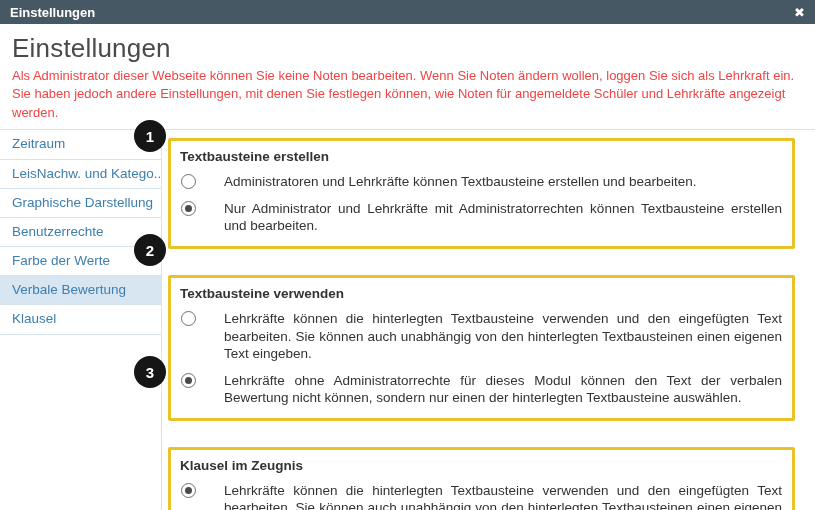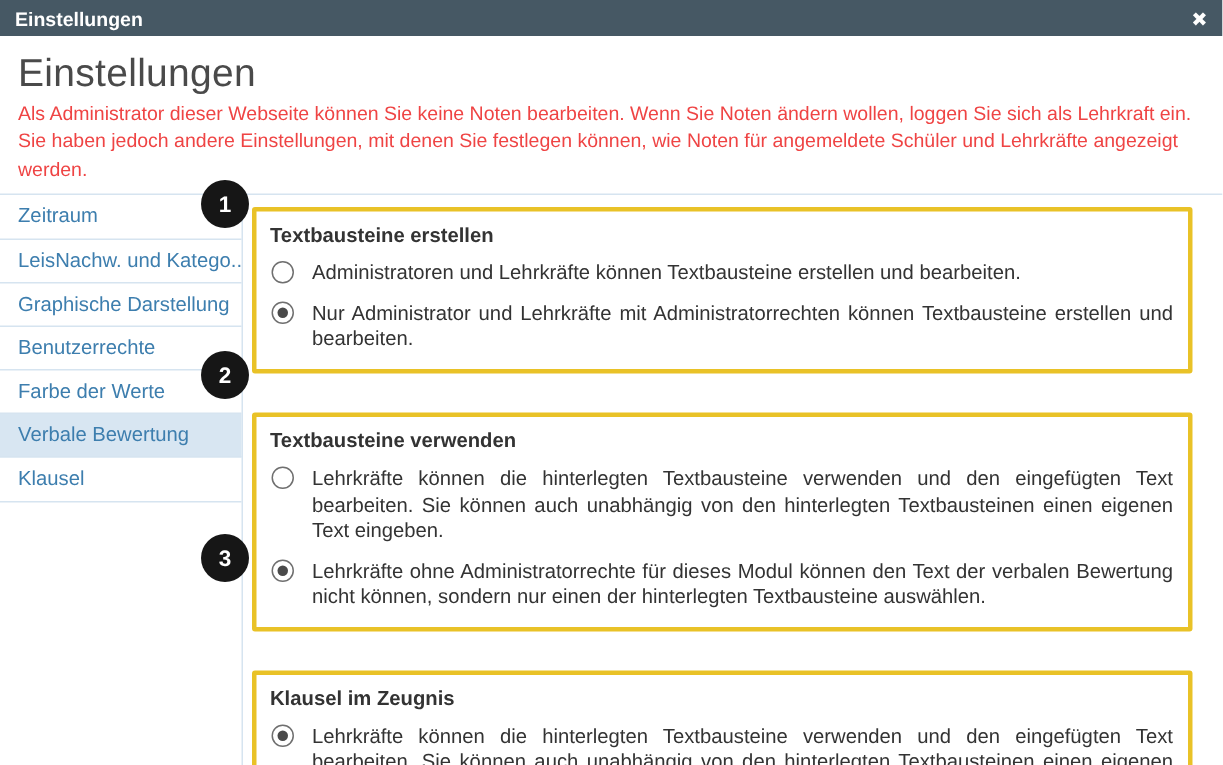--- a/index.html
+++ b/index.html
@@ -43,21 +43,21 @@
     font-size:13.5px;cursor:pointer;line-height:1.2;
     white-space:nowrap;overflow:hidden;
   }
   .side-item.selected{background:var(--selected-bg);}
   .content{flex:1;border-left:1px solid var(--divider);padding:8px 16px 6px 6px;}
   .box{
     border:3px solid var(--highlight);border-radius:2px;background:#fff;
     padding:6px 10px 11px 8px;margin:0 4px 26px 0;
   }
   .box-title{font-weight:bold;font-size:13.5px;color:#333;margin:2px 0 2px 1px;}
-  .option{display:flex;align-items:flex-start;margin-top:9px;cursor:pointer;}
+  .option{display:flex;align-items:flex-start;margin-top:9px;cursor:pointer;gap:16px;}
   .radio{
     flex:0 0 15px;width:15px;height:15px;border:1px solid #6f6f6f;border-radius:50%;
     background:#fff;margin:1px 12px 0 2px;position:relative;
   }
   .radio[data-checked="true"]::after{
     content:"";position:absolute;left:3px;top:3px;width:7px;height:7px;
     border-radius:50%;background:#4a4a4a;
   }
   .opt-label{flex:1;line-height:1.3;text-align:justify;color:#333;font-size:13.5px;}
   .badge{

